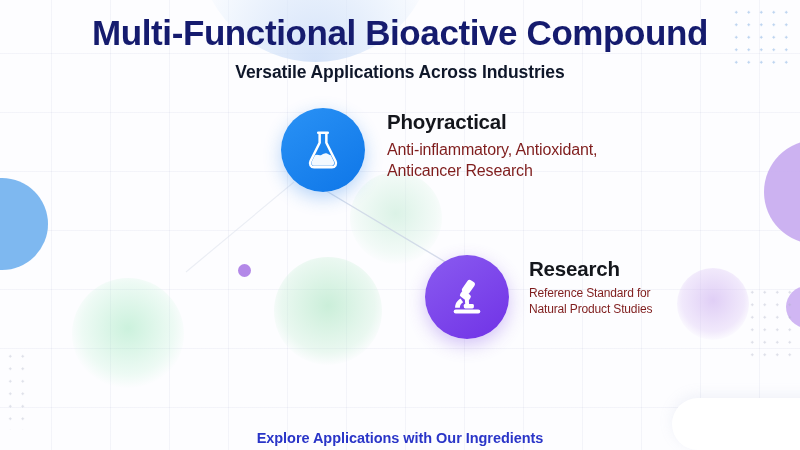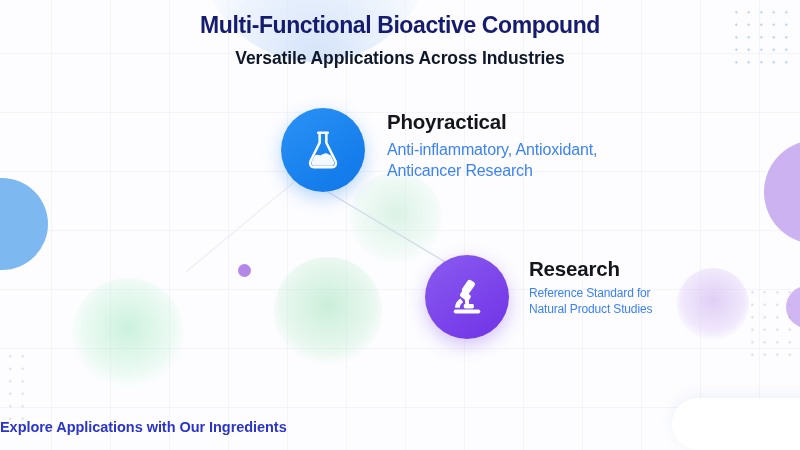--- a/index.html
+++ b/index.html
@@ -120,21 +120,21 @@
 
   
   .header {
     position: absolute;
     left: 0; right: 0; top: 12px;
     text-align: center;
     z-index: 5;
   }
   .title {
     margin: 0;
-    font-size: 23px;
+    font-size: 35px;
     font-weight: bold;
     letter-spacing: -0.4px;
     color: #151b6e;
     line-height: 1.18;
   }
   .subtitle {
     margin: 9px 0 0 0;
     font-size: 17.5px;
     font-weight: bold;
     color: #0f172a;
@@ -162,21 +162,21 @@
     margin: 0;
     font-size: 20.5px;
     font-weight: bold;
     color: #14161c;
     letter-spacing: -0.2px;
     line-height: 1.2;
   }
   .card-desc {
     margin: 4px 0 0 0;
     font-size: 16px;
-    color: #3b82f6;
+    color: #7f1d1d;
     line-height: 1.33;
     letter-spacing: -0.15px;
     white-space: pre-line;
   }
 
   
   #card-pharma { left: 281px; top: 108px; }
   #card-pharma .card-icon {
     width: 84px; height: 84px;
     background: linear-gradient(145deg, #2a92f5 0%, #0e76e8 100%);
@@ -198,22 +198,22 @@
     background: linear-gradient(145deg, #8a5bf0 0%, #7032e6 100%);
     box-shadow: 0 6px 18px rgba(112,60,226,0.30);
   }
   #card-research .card-text { margin-left: 20px; width: 230px; }
   #card-research .card-title { font-size: 20.5px; }
   #card-research .card-desc { font-size: 12px; }
 
   
   .footer-cta {
     position: absolute;
-    left: 0; right: 0; top: 419px;
-    text-align: left;
+    left: 0; right: 0; top: 430px;
+    text-align: center;
     font-size: 14.5px;
     font-weight: bold;
     color: #2a35c8;
     letter-spacing: -0.05px;
     z-index: 6;
   }
 </style>
 </head>
 <body>
 

